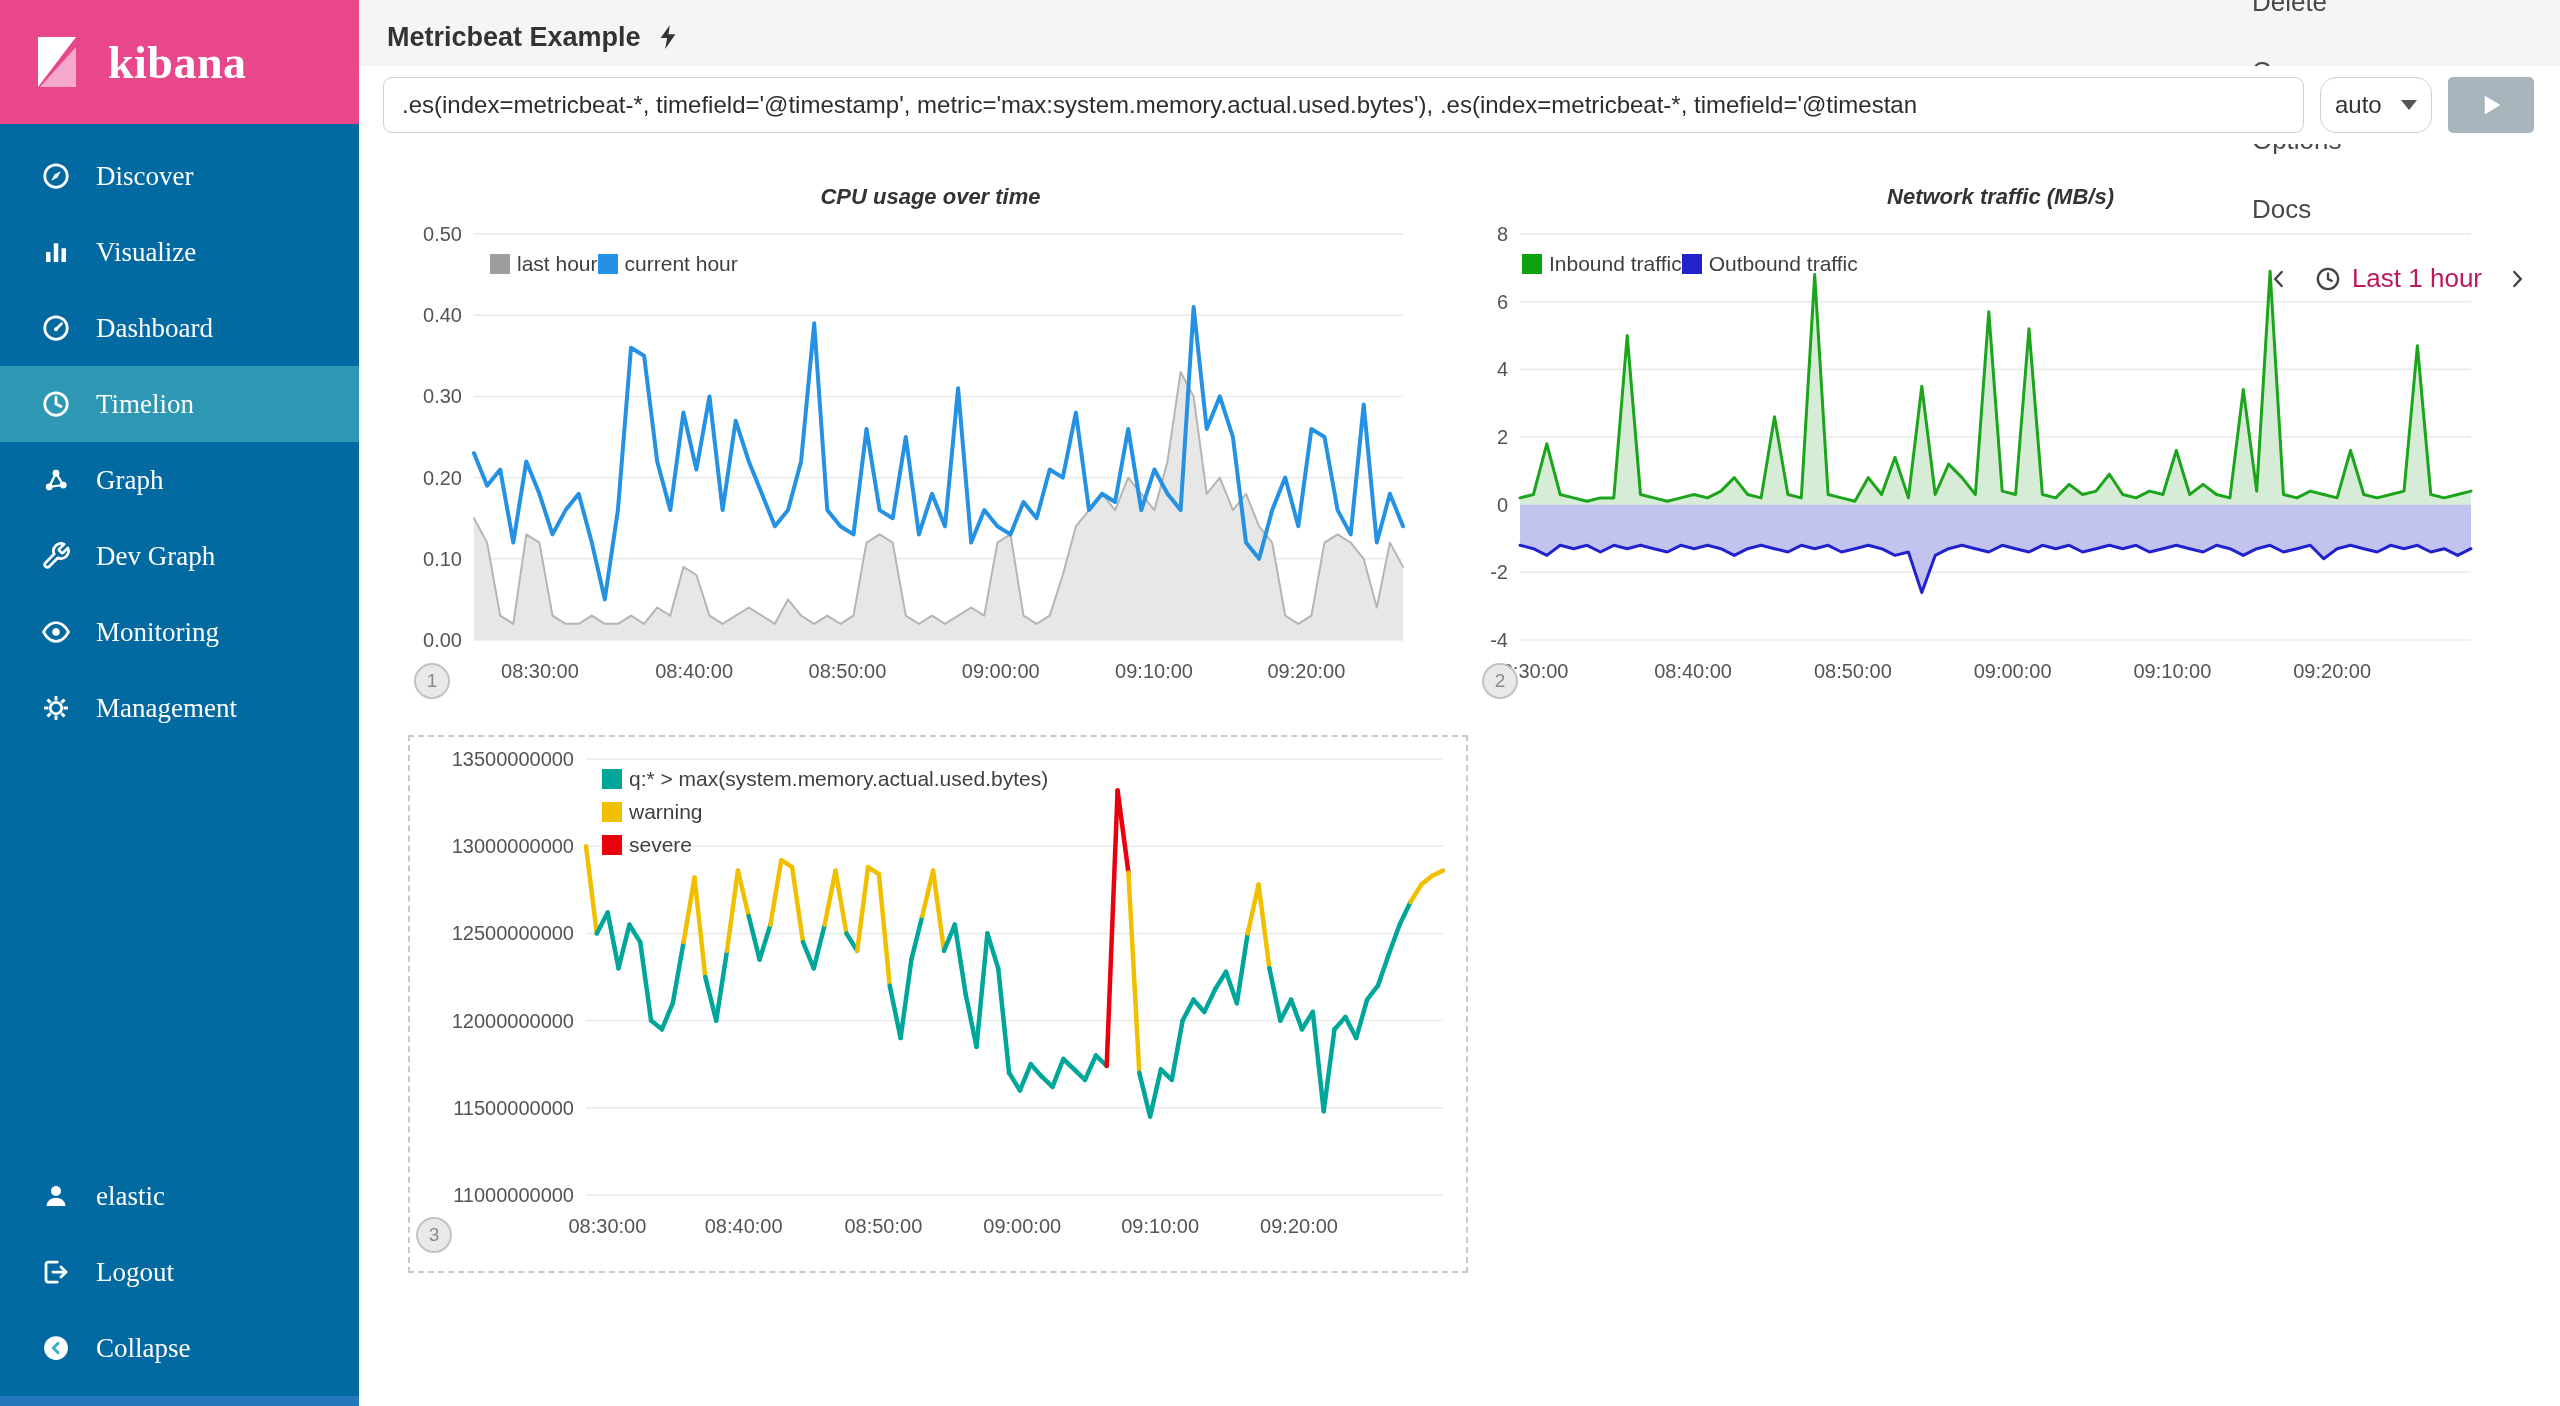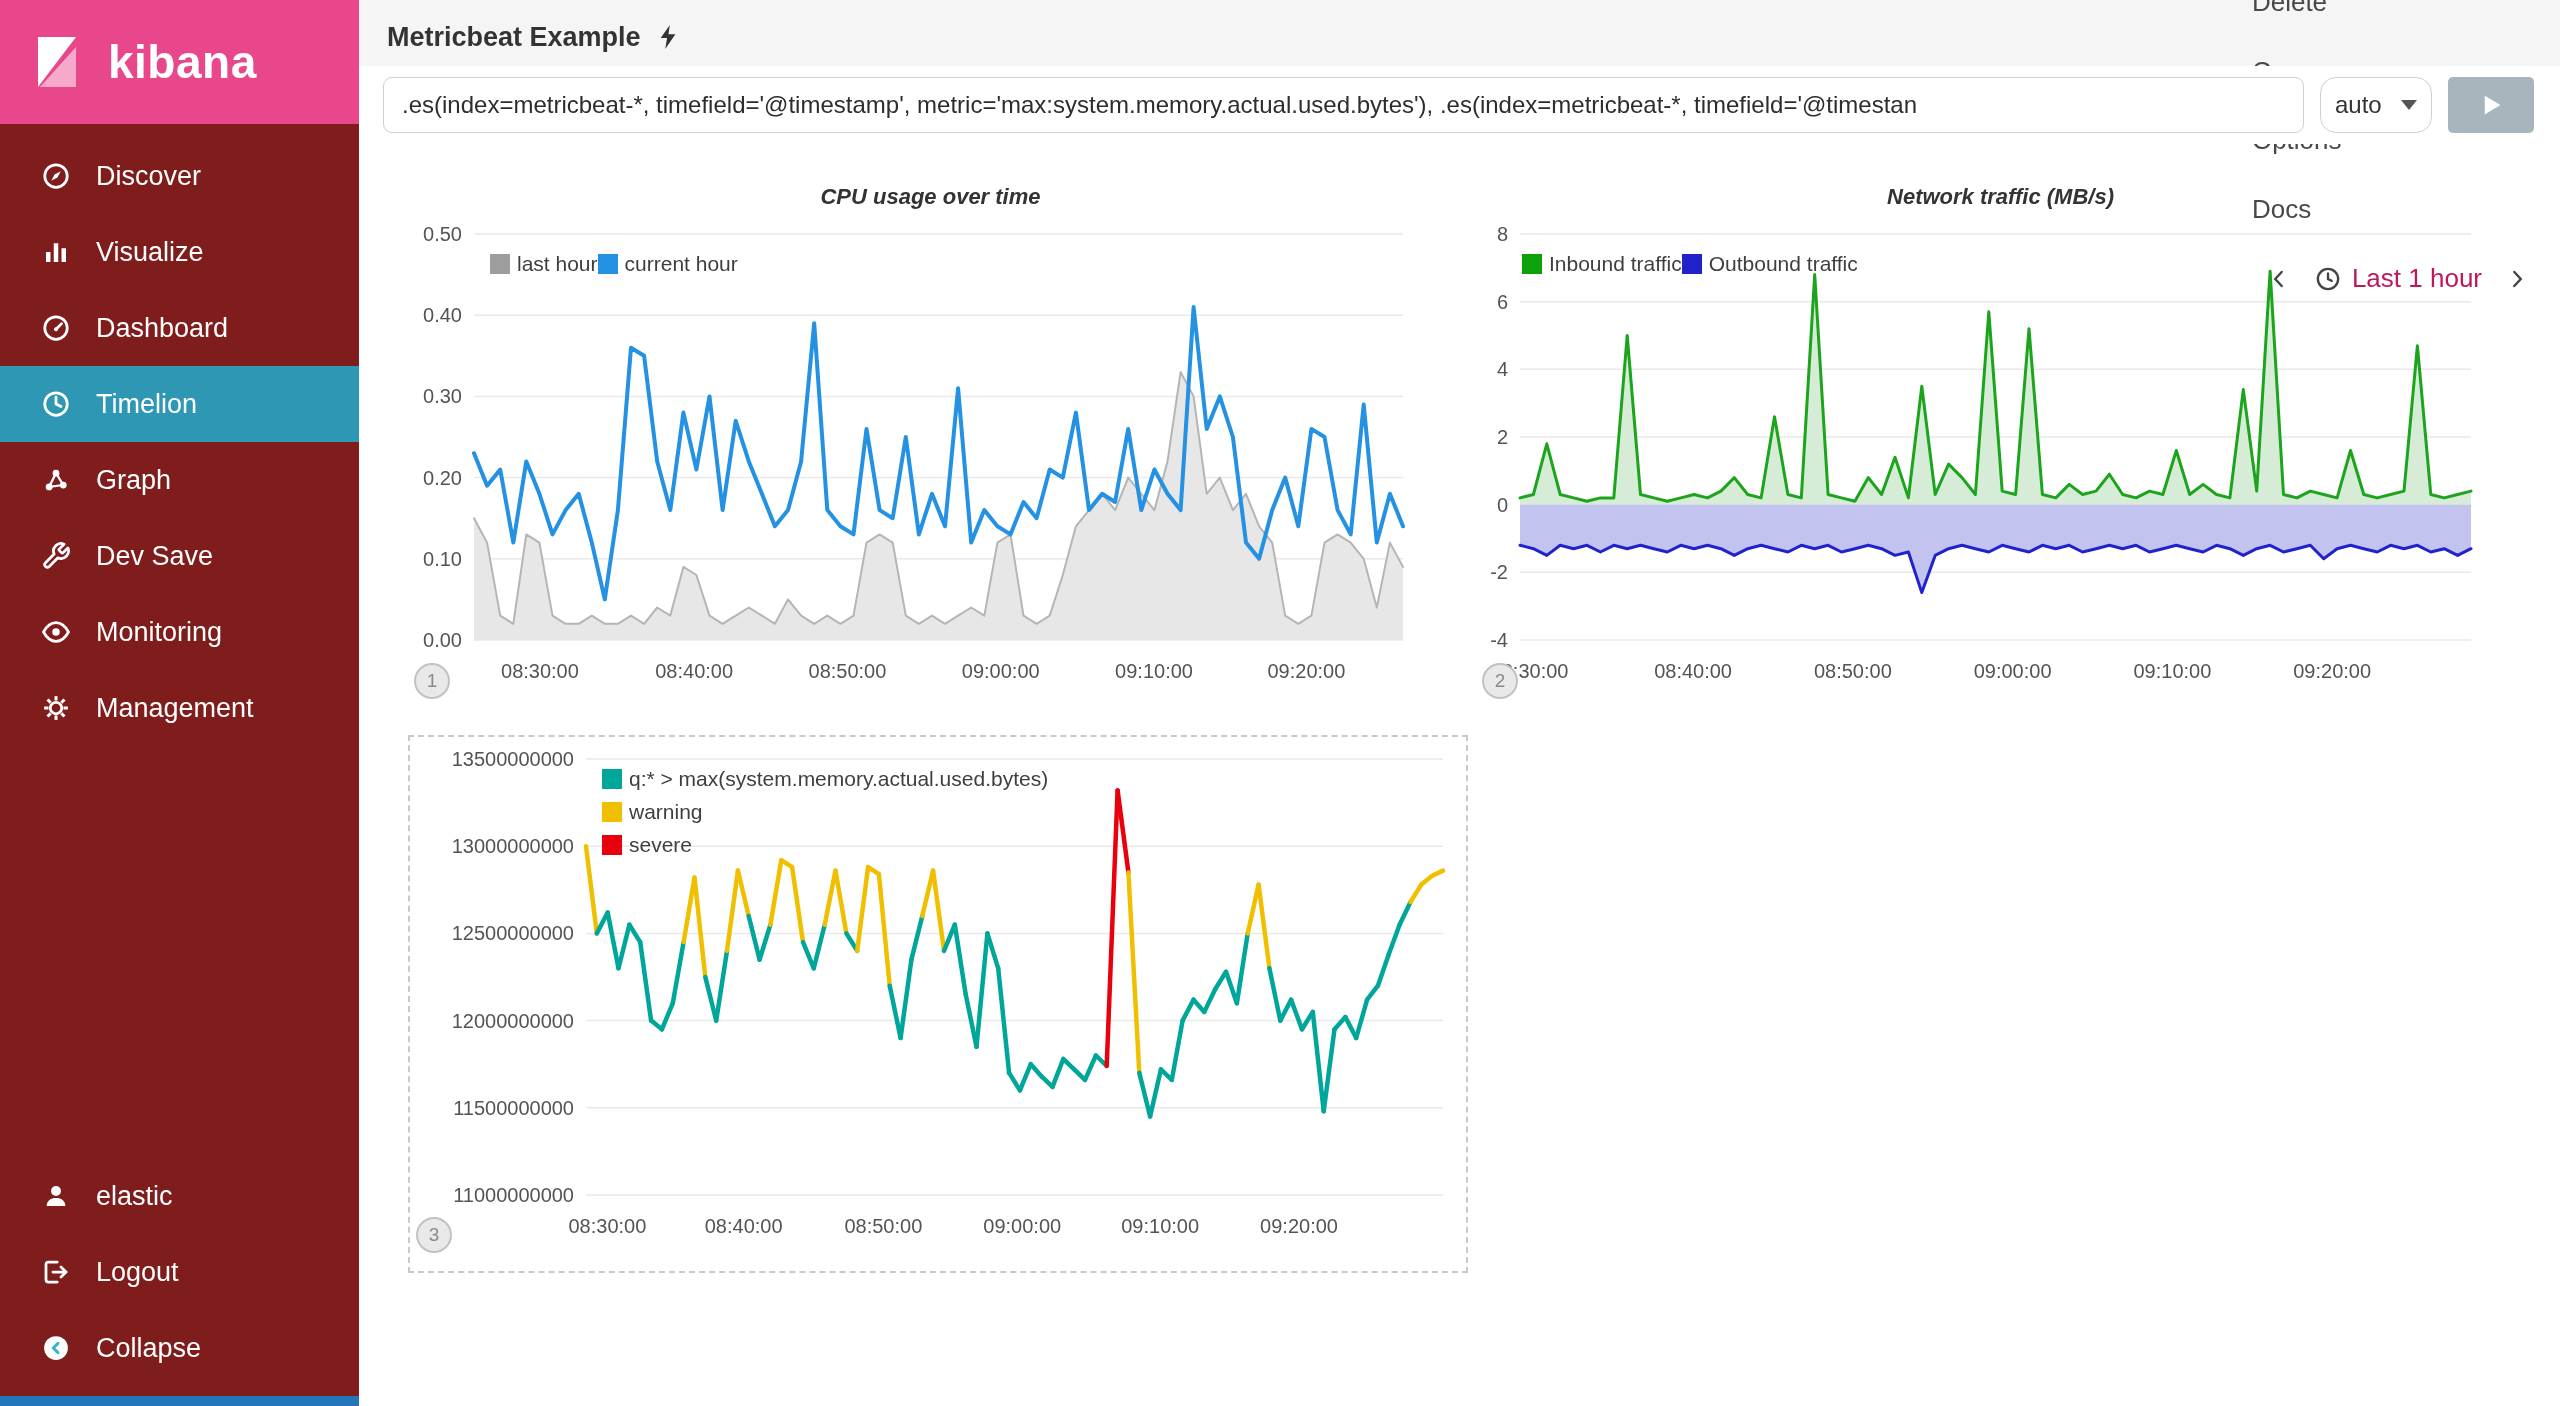--- a/index.html
+++ b/index.html
@@ -4,21 +4,21 @@
 <style>
   * { margin:0; padding:0; box-sizing:border-box; }
   html,body { width:2560px; height:1406px; overflow:hidden; background:#fff;
     font-family:"Liberation Sans", sans-serif; }
   svg { display:block; }
   svg text { font-family:"Liberation Sans", sans-serif; }
 
   .app { display:flex; width:2560px; height:1406px; }
 
   
-  .sidebar { width:359px; background:#7f1d1d; display:flex; flex-direction:column; flex-shrink:0; }
+  .sidebar { width:359px; background:#0369a1; display:flex; flex-direction:column; flex-shrink:0;font-family:Liberation Serif, serif; }
   .logo { height:124px; background:#e8478b; display:flex; align-items:center; padding-left:26px; gap:20px; }
   .logo-text { color:#fff; font-size:46px; font-weight:600; letter-spacing:0.5px; }
   .nav-list { padding-top:14px; }
   .side-item { display:flex; align-items:center; gap:24px; height:76px; padding-left:40px;
     color:#fff; font-size:27px; cursor:pointer; }
   .side-item.selected { background:#2d97b4; }
   .side-item .icon { width:32px; height:32px; display:flex; align-items:center; justify-content:center; }
   .side-footer { margin-top:auto; padding-bottom:10px; }
   .side-strip { height:10px; background:#2276b9; }
 
@@ -129,21 +129,21 @@
             </svg>
           </span>
         <span>Graph</span>
       </div>
       <div class="side-item">
         <span class="icon">
             <svg width="30" height="30" viewBox="0 0 24 24">
               <path d="M14.7 6.3a1 1 0 0 0 0 1.4l1.6 1.6a1 1 0 0 0 1.4 0l3.77-3.77a6 6 0 0 1-7.94 7.94l-6.91 6.91a2.12 2.12 0 0 1-3-3l6.91-6.91a6 6 0 0 1 7.94-7.94l-3.76 3.76z" fill="none" stroke="#fff" stroke-width="2.2" stroke-linecap="round" stroke-linejoin="round"></path>
             </svg>
           </span>
-        <span>Dev Save</span>
+        <span>Dev Graph</span>
       </div>
       <div class="side-item">
         <span class="icon">
             <svg width="30" height="30" viewBox="0 0 24 24">
               <path d="M2,12 C5,6.5 9,4.5 12,4.5 C15,4.5 19,6.5 22,12 C19,17.5 15,19.5 12,19.5 C9,19.5 5,17.5 2,12 Z" fill="none" stroke="#fff" stroke-width="2.2" stroke-linecap="round" stroke-linejoin="round"></path>
               <circle cx="12" cy="12" r="3" fill="#fff"></circle>
             </svg>
           </span>
         <span>Monitoring</span>
       </div>

